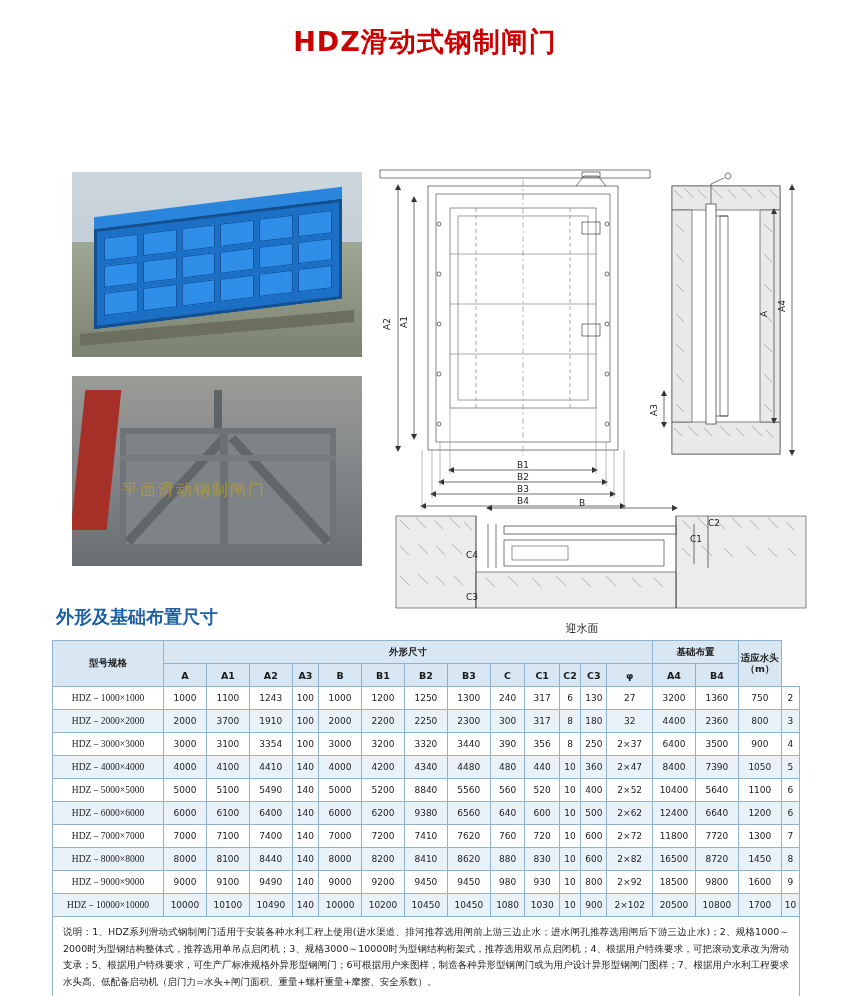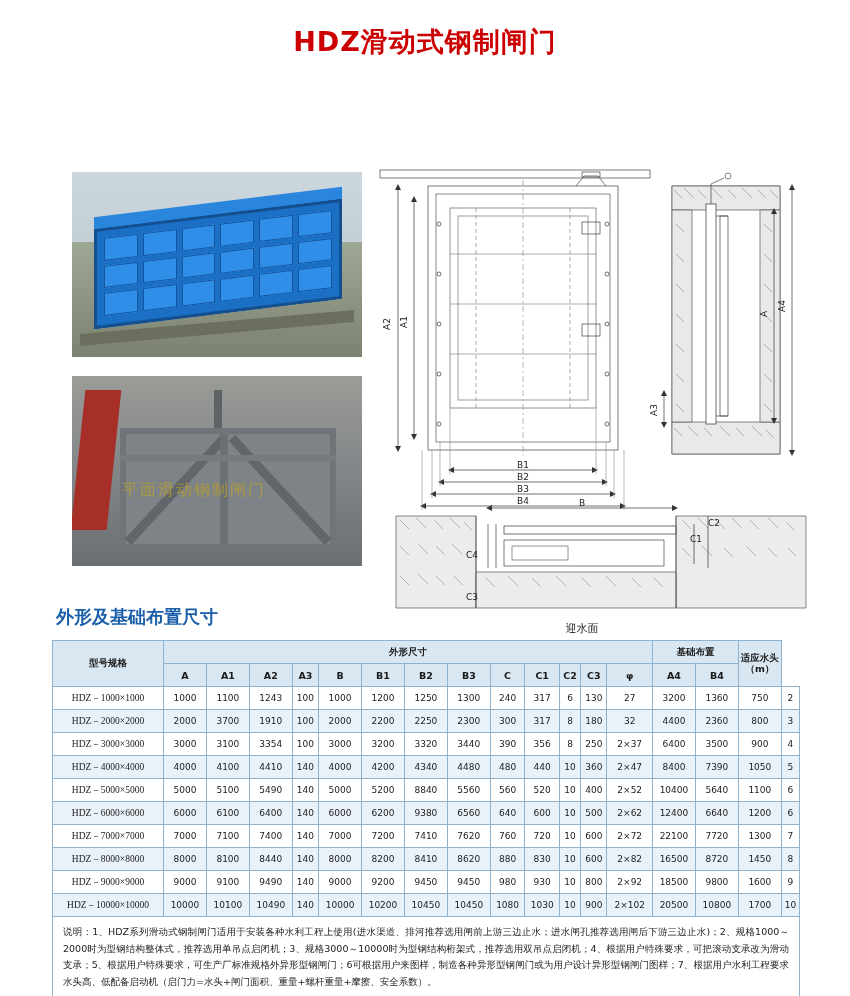--- a/index.html
+++ b/index.html
@@ -545,21 +545,21 @@
           <td>140</td>
           <td>7000</td>
           <td>7200</td>
           <td>7410</td>
           <td>7620</td>
           <td>760</td>
           <td>720</td>
           <td>10</td>
           <td>600</td>
           <td>2×72</td>
-          <td>22100</td>
+          <td>11800</td>
           <td>7720</td>
           <td>1300</td>
           <td>7</td>
         </tr>
         <tr>
           <td class="model">HDZ－8000×8000</td>
           <td>8000</td>
           <td>8100</td>
           <td>8440</td>
           <td>140</td>

